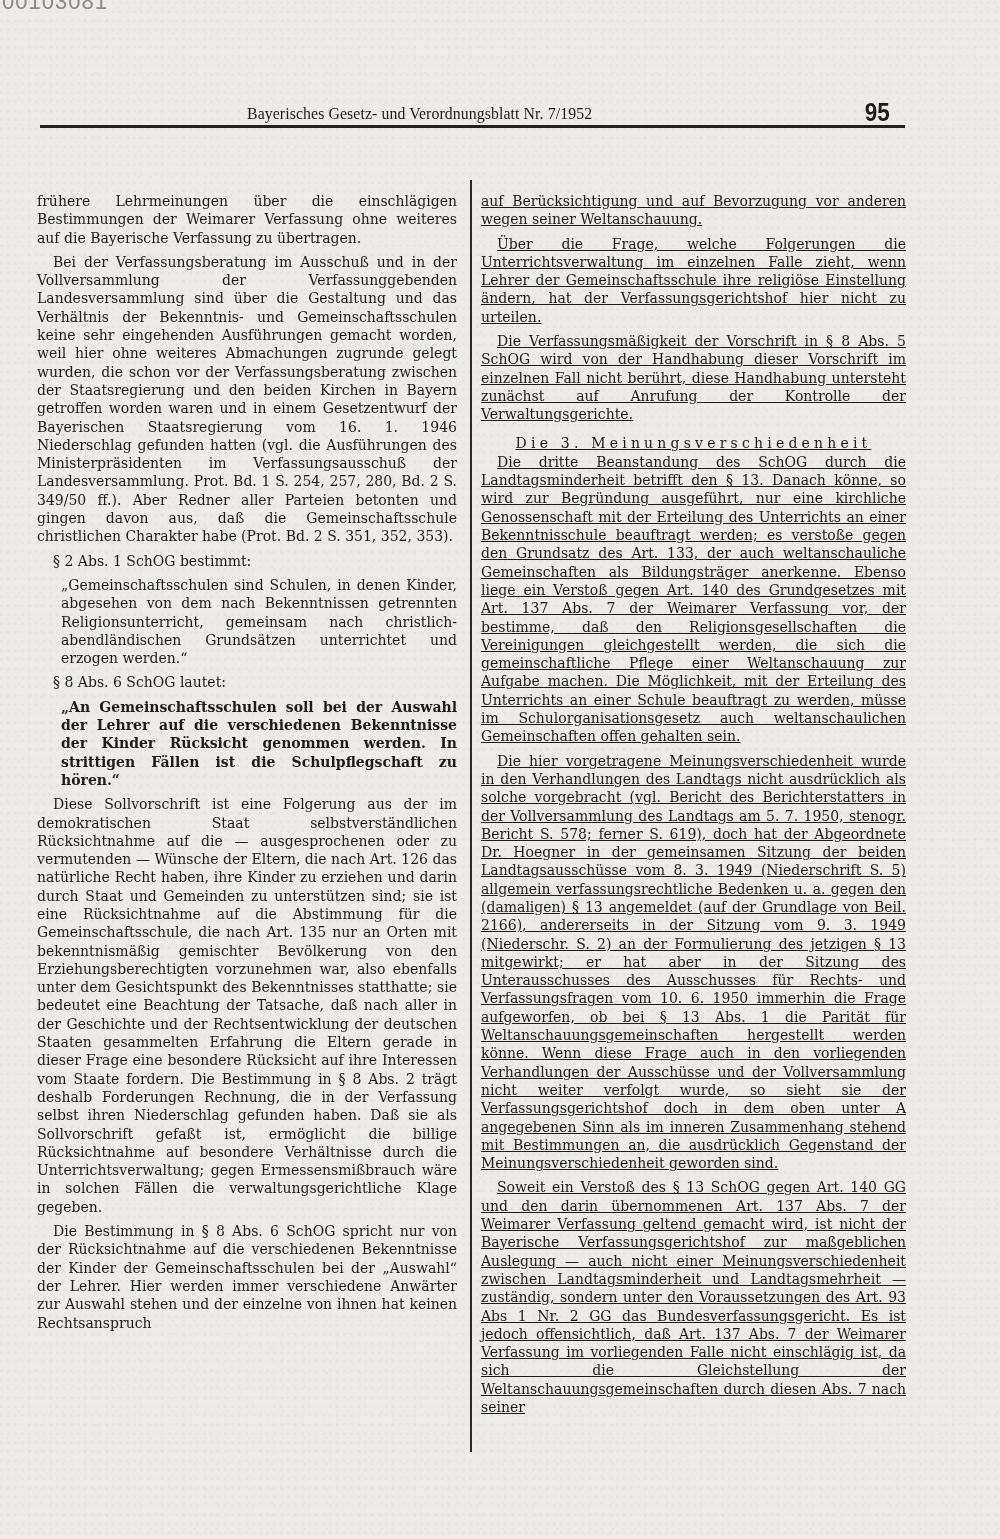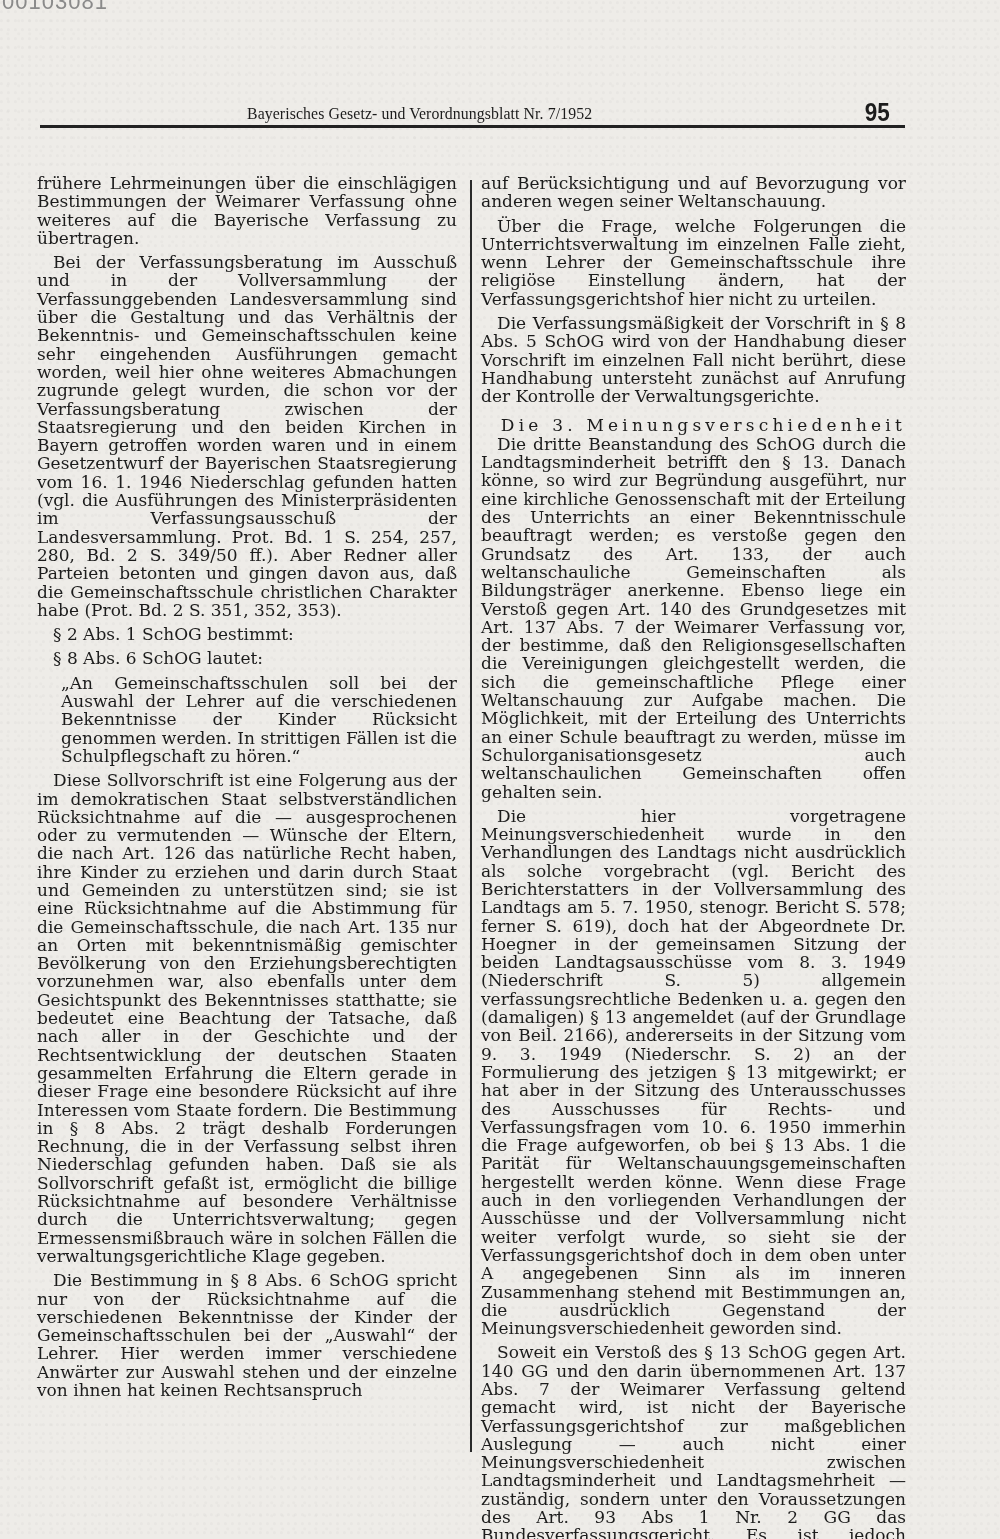--- a/index.html
+++ b/index.html
@@ -28,52 +28,53 @@
   }
   .header .pageno {
     position: absolute; right: 0; top: -2px;
     font-family: "Liberation Sans", sans-serif; font-weight: bold; font-size: 25px;
     transform: scaleX(0.9); transform-origin: right;
   }
   .rule {
     position: absolute; left: 40px; top: 125px; width: 865px; height: 3px; background: #222;
   }
   .col {
-    position: absolute; top: 174px; width: 430px;
-    font-size: 17px; line-height: 18.3px; text-align: justify; hyphens: manual;
+    position: absolute; top: 192px; width: 430px;
+    font-size: 14px; line-height: 18.3px; text-align: justify; hyphens: manual;
   }
   .col-left { left: 37px; width: 420px; }
-  .col-right { left: 481px; width: 425px; }
+  .col-right { left: 481px; width: 425px; text-decoration: underline; }
   .divider {
     position: absolute; left: 470px; top: 180px; width: 1.5px; height: 1272px; background: #2a2a2a;
   }
   .col p { margin: 0 0 6px 0; text-indent: 16px; }
   .col p.noindent { text-indent: 0; }
   .col p.quote { padding-left: 24px; text-indent: 0; margin-bottom: 6px; }
-  .col p.quote.bold { font-weight: normal; }
+  .col p.quote.bold { font-weight: bold; }
   .col p.heading {
-    text-align: right; text-indent: 0; letter-spacing: 4.2px; margin: 10px 0 1px 0;
+    text-align: center; text-indent: 0; letter-spacing: 4.2px; margin: 10px 0 1px 0;
   }
   .col p.bold { font-weight: bold; }
 </style>
 </head>
 <body>
 
 <div class="stamp">00103081</div>
 
 <div class="header">
   <span class="title">Bayerisches Gesetz- und Verordnungsblatt Nr. 7/1952</span>
   <span class="pageno">95</span>
 </div>
 <div class="rule"></div>
 
 <div class="col col-left" id="col-left">
     <p class="noindent">frühere Lehrmeinungen über die einschlägigen Bestimmungen der Weimarer Verfassung ohne weiteres auf die Bayerische Verfassung zu übertragen.</p>
     <p>Bei der Verfassungsberatung im Ausschuß und in der Vollversammlung der Verfassunggebenden Landesversammlung sind über die Gestaltung und das Verhältnis der Bekenntnis- und Gemeinschaftsschulen keine sehr eingehenden Ausführungen gemacht worden, weil hier ohne weiteres Abmachungen zugrunde gelegt wurden, die schon vor der Verfassungsberatung zwischen der Staatsregierung und den beiden Kirchen in Bayern getroffen worden waren und in einem Gesetzentwurf der Bayerischen Staatsregierung vom 16. 1. 1946 Niederschlag gefunden hatten (vgl. die Ausführungen des Ministerpräsidenten im Verfassungsausschuß der Landesversammlung. Prot. Bd. 1 S. 254, 257, 280, Bd. 2 S. 349/50 ff.). Aber Redner aller Parteien betonten und gingen davon aus, daß die Gemeinschaftsschule christlichen Charakter habe (Prot. Bd. 2 S. 351, 352, 353).</p>
     <p>§ 2 Abs. 1 SchOG bestimmt:</p>
+    <p class="quote">„Gemeinschaftsschulen sind Schulen, in denen Kinder, abgesehen von dem nach Bekenntnissen getrennten Religionsunterricht, gemeinsam nach christlich-abendländischen Grundsätzen unterrichtet und erzogen werden.“</p>
     <p>§ 8 Abs. 6 SchOG lautet:</p>
     <p class="quote bold">„An Gemeinschaftsschulen soll bei der Auswahl der Lehrer auf die verschiedenen Bekenntnisse der Kinder Rücksicht genommen werden. In strittigen Fällen ist die Schulpflegschaft zu hören.“</p>
     <p>Diese Sollvorschrift ist eine Folgerung aus der im demokratischen Staat selbstverständlichen Rücksichtnahme auf die — ausgesprochenen oder zu vermutenden — Wünsche der Eltern, die nach Art. 126 das natürliche Recht haben, ihre Kinder zu erziehen und darin durch Staat und Gemeinden zu unterstützen sind; sie ist eine Rücksichtnahme auf die Abstimmung für die Gemeinschaftsschule, die nach Art. 135 nur an Orten mit bekenntnismäßig gemischter Bevölkerung von den Erziehungsberechtigten vorzunehmen war, also ebenfalls unter dem Gesichtspunkt des Bekenntnisses statthatte; sie bedeutet eine Beachtung der Tatsache, daß nach aller in der Geschichte und der Rechtsentwicklung der deutschen Staaten gesammelten Erfahrung die Eltern gerade in dieser Frage eine besondere Rücksicht auf ihre Interessen vom Staate fordern. Die Bestimmung in § 8 Abs. 2 trägt deshalb Forderungen Rechnung, die in der Verfassung selbst ihren Niederschlag gefunden haben. Daß sie als Sollvorschrift gefaßt ist, ermöglicht die billige Rücksichtnahme auf besondere Verhältnisse durch die Unterrichtsverwaltung; gegen Ermessensmißbrauch wäre in solchen Fällen die verwaltungsgerichtliche Klage gegeben.</p>
     <p>Die Bestimmung in § 8 Abs. 6 SchOG spricht nur von der Rücksichtnahme auf die verschiedenen Bekenntnisse der Kinder der Gemeinschaftsschulen bei der „Auswahl“ der Lehrer. Hier werden immer verschiedene Anwärter zur Auswahl stehen und der einzelne von ihnen hat keinen Rechtsanspruch</p>
   </div>
 <div class="divider"></div>
 <div class="col col-right" id="col-right">
     <p class="noindent">auf Berücksichtigung und auf Bevorzugung vor anderen wegen seiner Weltanschauung.</p>
     <p>Über die Frage, welche Folgerungen die Unterrichtsverwaltung im einzelnen Falle zieht, wenn Lehrer der Gemeinschaftsschule ihre religiöse Einstellung ändern, hat der Verfassungsgerichtshof hier nicht zu urteilen.</p>
     <p>Die Verfassungsmäßigkeit der Vorschrift in § 8 Abs. 5 SchOG wird von der Handhabung dieser Vorschrift im einzelnen Fall nicht berührt, diese Handhabung untersteht zunächst auf Anrufung der Kontrolle der Verwaltungsgerichte.</p>

